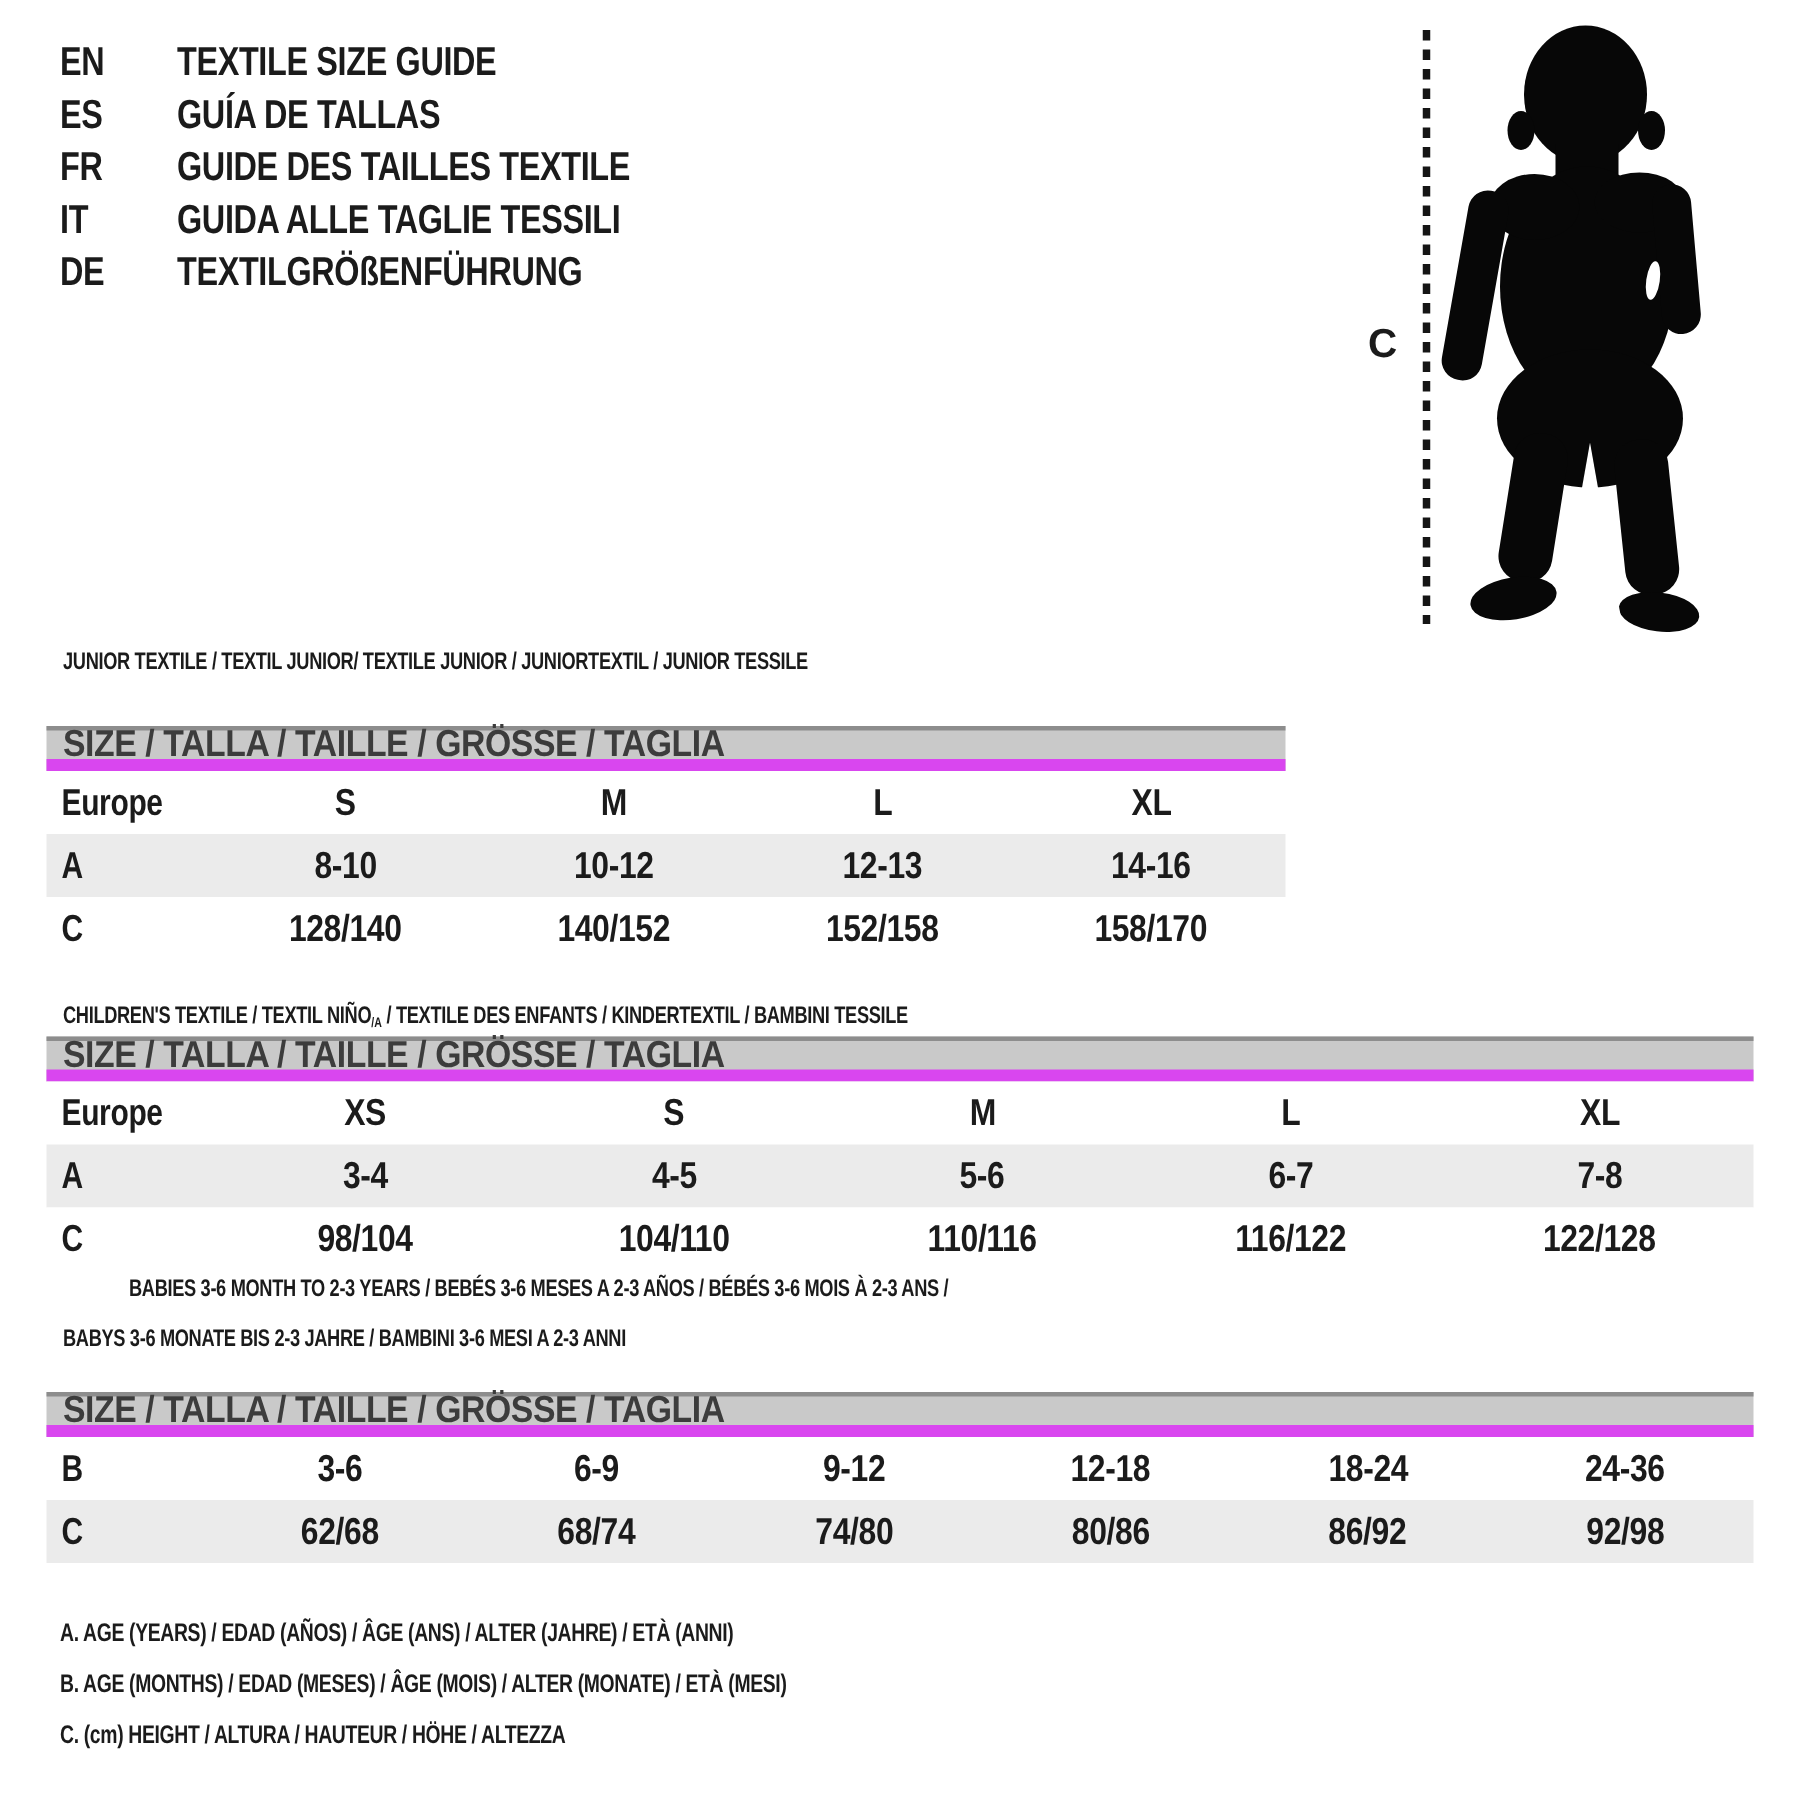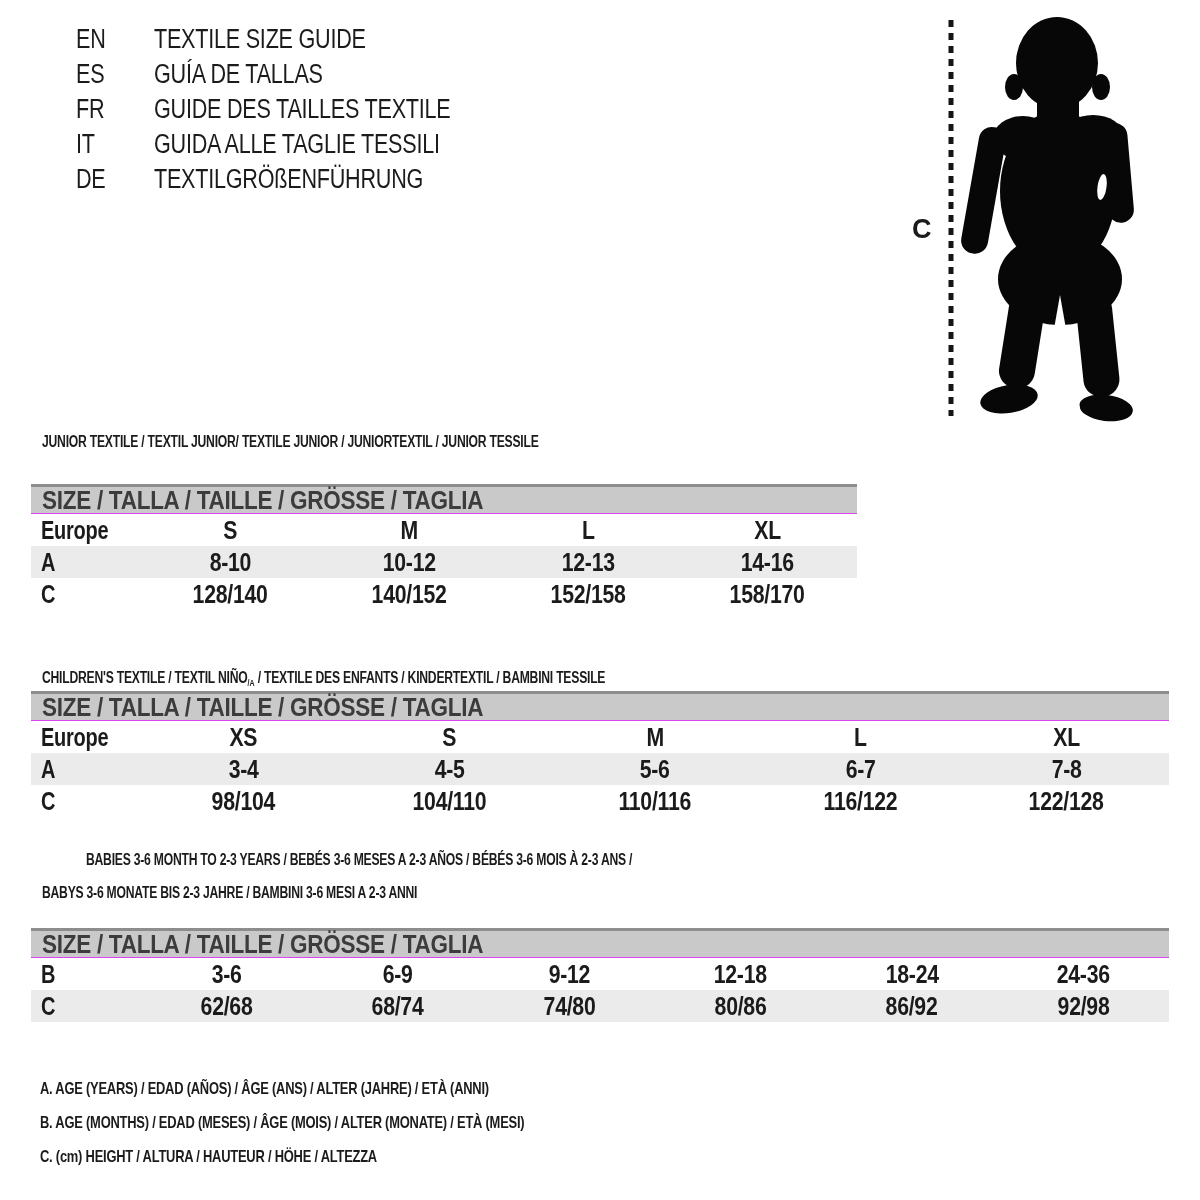--- a/index.html
+++ b/index.html
@@ -8,21 +8,21 @@
     position:relative; width:1200px; height:1200px; background:#ffffff;
     font-family:"Liberation Sans", sans-serif; color:#1b1b1b; overflow:hidden;
   }
   
   .cd  { display:inline-block; transform:scaleX(0.80); transform-origin:0 50%; white-space:nowrap; letter-spacing:-0.3px; }
   .cdH { display:inline-block; transform:scaleX(0.76); transform-origin:0 50%; white-space:nowrap; letter-spacing:-0.3px; }
   .cdC { display:inline-block; transform:scaleX(0.85); transform-origin:50% 50%; white-space:nowrap; letter-spacing:-0.3px; }
 
   
   .langs { position:absolute; left:40px; top:24px; }
-  .lang-row { display:flex; align-items:flex-start; height:35px; font-weight:normal; font-size:27px;margin-left:36px; }
+  .lang-row { display:flex; align-items:center; height:35px; font-weight:bold; font-size:27px; }
   .lang-code { width:78px; }
 
   
   .figure-svg { position:absolute; left:900px; top:8px; }
   .c-marker { position:absolute; left:912px; top:214px; width:30px; font-size:27px; font-weight:bold; }
 
   
   .h-sec { position:absolute; left:42px; font-size:16px; font-weight:bold; }
   .h-junior   { top:433px; }
   .h-children { top:669px; }
@@ -30,25 +30,25 @@
   .h-babies2  { top:884px; }
   .sub-a { font-size:0.58em; vertical-align:-0.28em; letter-spacing:0; }
 
   
   .tbl { position:absolute; left:31px; }
   .tbl-junior   { top:484px; width:826px; }
   .tbl-children { top:691px; width:1138px; }
   .tbl-babies   { top:928px; width:1138px; }
   .size-bar {
     height:30px; background:#c9c9c9;
-    border-top:3px solid #8d8d8d; border-bottom:1px solid #d946ef;
+    border-top:3px solid #8d8d8d; border-bottom:8px solid #d946ef;
     display:flex; align-items:center; padding-left:11px;
     font-weight:bold; font-size:25px; color:#3c3c3c;
   }
-  .trow { display:grid; height:32px; align-items:center; font-weight:bold; font-size:25px; background:#ffffff; }
+  .trow { display:grid; height:42px; align-items:center; font-weight:bold; font-size:25px; background:#ffffff; }
   .trow.shade { background:#ebebeb; }
   .cols4 { grid-template-columns:110px repeat(4,1fr); }
   .cols5 { grid-template-columns:110px repeat(5,1fr); }
   .cols6 { grid-template-columns:110px repeat(6,1fr); }
   .tlabel { text-align:left; padding-left:10px; }
   .tcell  { text-align:center; }
 
   
   .footnotes { position:absolute; left:40px; top:1072px; }
   .fn-line { height:34px; font-size:17px; font-weight:bold; display:flex; align-items:center; }

